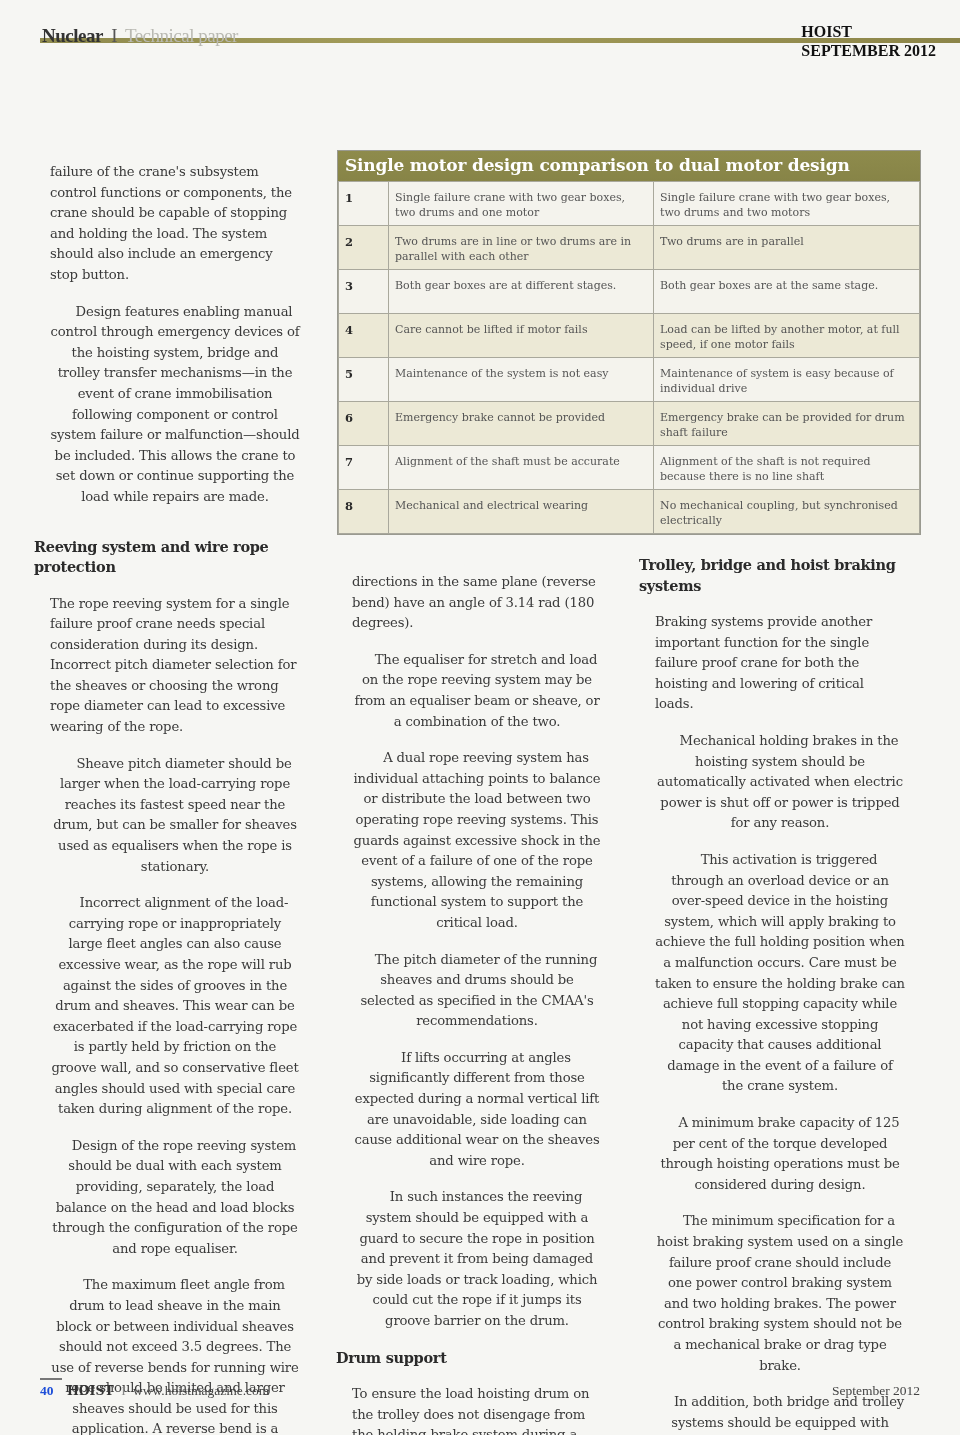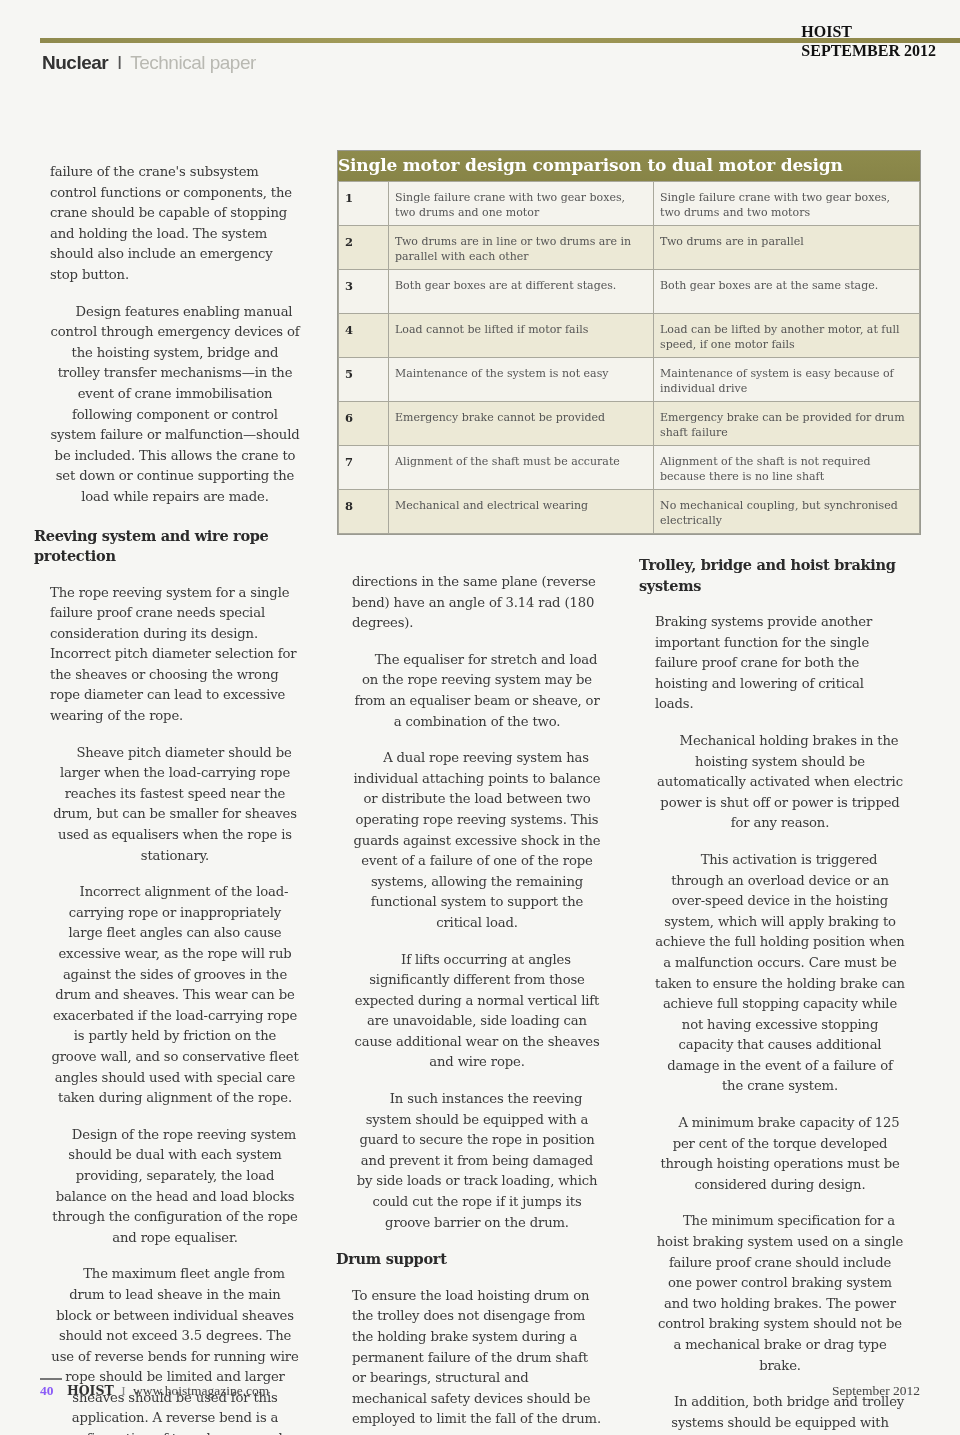--- a/index.html
+++ b/index.html
@@ -7,22 +7,22 @@
     width: 960px; height: 1435px; position: relative; overflow: hidden;
     background: #f6f6f3;
     font-family: "DejaVu Serif", "Liberation Serif", serif;
     color: #3a3a3a;
   }
   .rule {
     position: absolute; left: 40px; right: 0; top: 38px; height: 5px;
     background: linear-gradient(90deg, #8f8a4e, #a49d5a 40%, #8c8549 100%);
   }
   .section-label {
-    position: absolute; left: 42px; top: 52px;
-    font-family: Liberation Sans, sans-serif; font-size: 19px; letter-spacing: -0.5px;
+    position: absolute; left: 42px; top: 25px;
+    font-family: Liberation Serif, serif; font-size: 19px; letter-spacing: -0.5px;
   }
   .section-label .strong { color: #333; font-weight: bold; }
   .section-label .sep { color: #555; margin: 0 4px; }
   .section-label .light { color: #b9b9b2; }
   .mag-head {
     position: absolute; right: 24px; top: 22px; text-align: left;
     font-family: "Liberation Serif", serif; font-weight: bold; font-size: 16px;
     line-height: 19px; color: #111;
   }
   .col {
@@ -39,36 +39,36 @@
   #col2 { left: 336px; top: 556px; }
   #col3 { left: 639px; top: 555px; }
 
   .table-box {
     position: absolute; left: 337px; top: 150px; width: 582px;
     border: 1px solid #9a9a90; background: #f4f3ed;
   }
   .table-title {
     background: linear-gradient(180deg, #8e8b4c, #878447);
     color: #fff; font-weight: bold; font-size: 17px; height: 30px; line-height: 28px;
-    letter-spacing: -0.2px;
+    padding-left: 7px; letter-spacing: -0.2px;
   }
   table { border-collapse: collapse; width: 100%; }
   td {
     border: 1px solid #a9a89c; vertical-align: top; font-size: 11px;
     line-height: 14.6px; color: #555; padding: 9px 6px 0 6px; height: 34px;
   }
   td.num { width: 37px; font-weight: bold; color: #2a2a2a; font-size: 11.5px; }
   td.c1 { width: 252px; }
   tr.shade td { background: #ece9d6; }
   .footer {
     position: absolute; left: 40px; right: 40px; top: 1383px; height: 20px;
     font-family: "Liberation Serif", serif; font-size: 13.5px; color: #444;
   }
   .footer .tick { position: absolute; left: 0; top: -5px; width: 22px; height: 2px; background: #777; }
-  .footer .page { font-weight: bold; color: #8b5cf6; }
+  .footer .page { font-weight: bold; color: #1d4ed8; }
   .footer .brand { font-weight: bold; color: #333; margin-left: 10px; font-family: "DejaVu Serif", serif; font-size: 12.5px; }
   .footer .bar { color: #888; margin: 0 4px; }
   .footer .date { position: absolute; right: 0; top: 0; }
 </style>
 </head>
 <body>
 
 <div class="rule"></div>
 <div class="section-label">
   <span class="strong">Nuclear</span>
@@ -76,21 +76,21 @@
   <span class="light">Technical paper</span>
 </div>
 <div class="mag-head">
   <div>HOIST</div>
   <div>SEPTEMBER 2012</div>
 </div>
 
 <div class="col" id="col1">
   <p>failure of the crane's subsystem control functions or components, the crane should be capable of stopping and holding the load. The system should also include an emergency stop button.</p>
   <p class="ind">Design features enabling manual control through emergency devices of the hoisting system, bridge and trolley transfer mechanisms—in the event of crane immobilisation following component or control system failure or malfunction—should be included. This allows the crane to set down or continue supporting the load while repairs are made.</p>
-  <h3 style="margin-top:18px">Reeving system and wire rope protection</h3>
+  <h3 style="margin-top:29px">Reeving system and wire rope protection</h3>
   <p>The rope reeving system for a single failure proof crane needs special consideration during its design. Incorrect pitch diameter selection for the sheaves or choosing the wrong rope diameter can lead to excessive wearing of the rope.</p>
   <p class="ind">Sheave pitch diameter should be larger when the load-carrying rope reaches its fastest speed near the drum, but can be smaller for sheaves used as equalisers when the rope is stationary.</p>
   <p class="ind">Incorrect alignment of the load-carrying rope or inappropriately large fleet angles can also cause excessive wear, as the rope will rub against the sides of grooves in the drum and sheaves. This wear can be exacerbated if the load-carrying rope is partly held by friction on the groove wall, and so conservative fleet angles should used with special care taken during alignment of the rope.</p>
   <p class="ind">Design of the rope reeving system should be dual with each system providing, separately, the load balance on the head and load blocks through the configuration of the rope and rope equaliser.</p>
   <p class="ind">The maximum fleet angle from drum to lead sheave in the main block or between individual sheaves should not exceed 3.5 degrees. The use of reverse bends for running wire rope should be limited and larger sheaves should be used for this application. A reverse bend is a configuration of two sheaves each providing 1.57 rad (90 degree) wire rope bends, with the two adjacent planes of bending intersecting at an angle greater than 2.09 rad (120 degrees). Two successive bends in the same direction, the same plane, and not reversed have an angle of zero degrees. Two bends in</p>
 </div>
 
 <div class="table-box">
   <div class="table-title">Single motor design comparison to dual motor design</div>
   <table>
@@ -105,21 +105,21 @@
       <td class="c1">Two drums are in line or two drums are in parallel with each other</td>
       <td>Two drums are in parallel</td>
     </tr>
     <tr>
       <td class="num">3</td>
       <td class="c1">Both gear boxes are at different stages.</td>
       <td>Both gear boxes are at the same stage.</td>
     </tr>
     <tr class="shade">
       <td class="num">4</td>
-      <td class="c1">Load cannot be lifted if motor fails</td>
+      <td class="c1">Care cannot be lifted if motor fails</td>
       <td>Load can be lifted by another motor, at full speed, if one motor fails</td>
     </tr>
     <tr>
       <td class="num">5</td>
       <td class="c1">Maintenance of the system is not easy</td>
       <td>Maintenance of system is easy because of individual drive</td>
     </tr>
     <tr class="shade">
       <td class="num">6</td>
       <td class="c1">Emergency brake cannot be provided</td>
@@ -136,20 +136,21 @@
       <td>No mechanical coupling, but synchronised electrically</td>
     </tr>
   </tbody>
     </table>
 </div>
 
 <div class="col" id="col2">
   <p>directions in the same plane (reverse bend) have an angle of 3.14 rad (180 degrees).</p>
   <p class="ind">The equaliser for stretch and load on the rope reeving system may be from an equaliser beam or sheave, or a combination of the two.</p>
   <p class="ind">A dual rope reeving system has individual attaching points to balance or distribute the load between two operating rope reeving systems. This guards against excessive shock in the event of a failure of one of the rope systems, allowing the remaining functional system to support the critical load.</p>
+  <p class="ind">The pitch diameter of the running sheaves and drums should be selected as specified in the CMAA's recommendations.</p>
   <p class="ind">If lifts occurring at angles significantly different from those expected during a normal vertical lift are unavoidable, side loading can cause additional wear on the sheaves and wire rope.</p>
   <p class="ind">In such instances the reeving system should be equipped with a guard to secure the rope in position and prevent it from being damaged by side loads or track loading, which could cut the rope if it jumps its groove barrier on the drum.</p>
   <h3 style="margin-top:10px">Drum support</h3>
   <p>To ensure the load hoisting drum on the trolley does not disengage from the holding brake system during a permanent failure of the drum shaft or bearings, structural and mechanical safety devices should be employed to limit the fall of the drum.</p>
   <p class="ind">The head and load blocks are also to be designed in an approriate manner, in accordance with this reeving system.</p>
 </div>
 
 <div class="col" id="col3">
   <h3>Trolley, bridge and hoist braking systems</h3>
   <p>Braking systems provide another important function for the single failure proof crane for both the hoisting and lowering of critical loads.</p>

